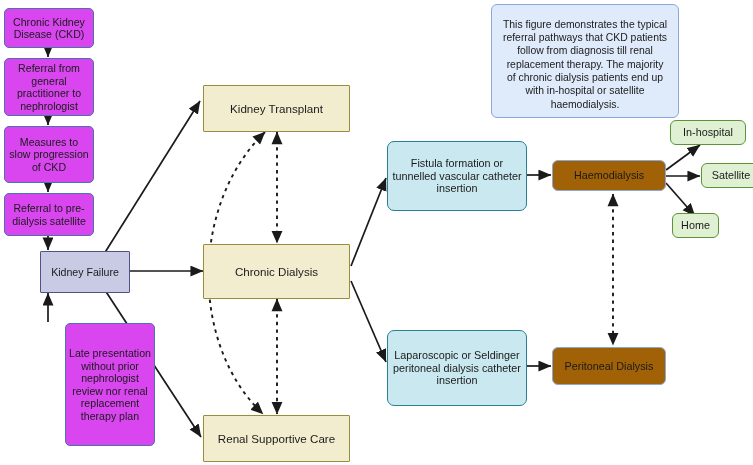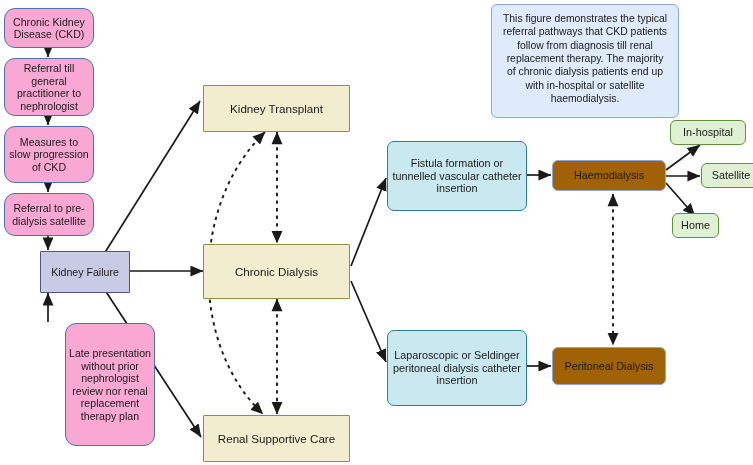--- a/index.html
+++ b/index.html
@@ -29,23 +29,23 @@
     justify-content:center;
     text-align:center;
     line-height:1.18;
     color:#1a1a1a;
     z-index:3;
   }
   .node span{display:block;padding:0 3px;}
 
   
   .n-blue{
-    background:#f9a8d4;
+    background:#d946ef;
     border:1.4px solid #4a72ad;
-    border-radius:11px;
+    border-radius:5px;
     font-size:10.6px;
   }
   
   .n-lav{
     background:#c9cbe4;
     border:1.4px solid #51528c;
     border-radius:1px;
     font-size:10.6px;
   }
   
@@ -76,21 +76,21 @@
     border-radius:6px;
     font-size:10.8px;
   }
   
   .n-note{
     background:#dfeafb;
     border:1.2px solid #8aa8da;
     border-radius:6px;
     font-size:10.4px;
     line-height:1.28;
-    align-items:flex-start;
+    align-items:flex-end;
     padding:7px 9px 6px 9px;
   }
   .n-note span{padding:0;}
 </style>
 </head>
 <body>
 
 <div id="canvas">
 
   <svg id="edges" viewBox="0 0 753 465" xmlns="http://www.w3.org/2000/svg">
@@ -138,21 +138,21 @@
       <path d="M265,132 C190,205 190,345 263,414" marker-start="url(#ahd-start)" marker-end="url(#ahd)"></path>
       <line x1="613" y1="194" x2="613" y2="345" marker-start="url(#ahd-start)" marker-end="url(#ahd)"></line>
     </g>
   </svg>
 
   <div class="node n-blue" style="left:4px;  top:8px;   width:90px; height:40px;">
     <span>Chronic Kidney Disease (CKD)</span>
   </div>
 
   <div class="node n-blue" style="left:4px;  top:58px;  width:90px; height:58px;">
-    <span>Referral till general practitioner to nephrologist</span>
+    <span>Referral from general practitioner to nephrologist</span>
   </div>
 
   <div class="node n-blue" style="left:4px;  top:126px; width:90px; height:57px;">
     <span>Measures to slow progression of CKD</span>
   </div>
 
   <div class="node n-blue" style="left:4px;  top:193px; width:90px; height:43px;">
     <span>Referral to pre-dialysis satellite</span>
   </div>
 

